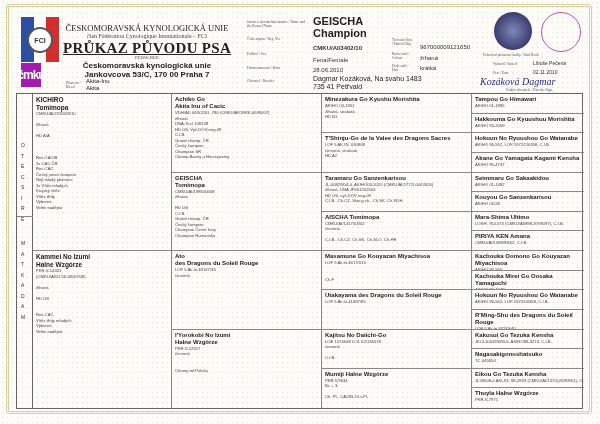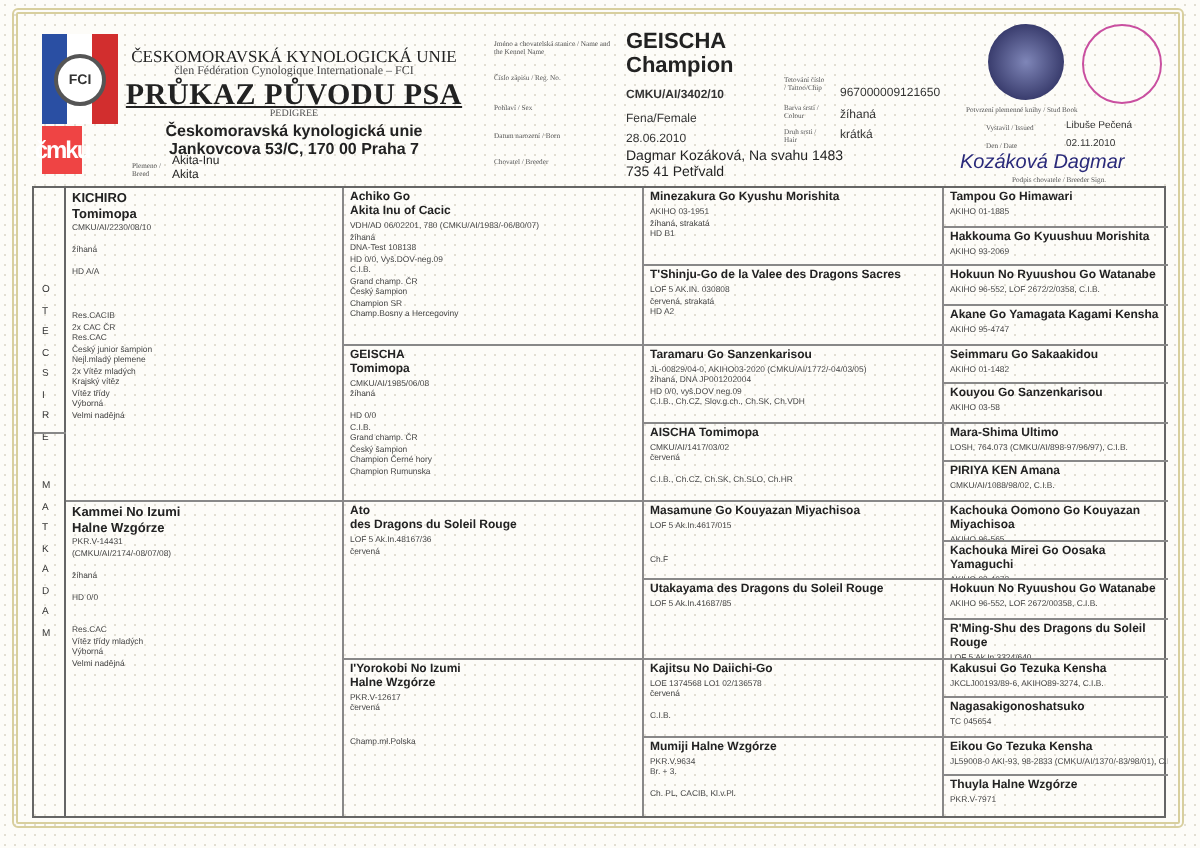--- a/index.html
+++ b/index.html
@@ -15,38 +15,38 @@
     border:3px double #d8cf9e; border-radius:3px; box-sizing:border-box;
   }
   .logo {
     position:absolute; left:21px; top:17px; width:38px; height:70px;
   }
   .logo .flag { position:absolute; left:0; top:0; width:38px; height:45px;
     background:linear-gradient(90deg,#2a4fa3 0 33%,#fff 33% 66%,#d22e2e 66% 100%); }
   .logo .fci { position:absolute; left:6px; top:10px; width:26px; height:26px; border-radius:50%;
     background:#fff; border:2px solid #555; box-sizing:border-box; font-size:7px; font-weight:bold;
     display:flex; align-items:center; justify-content:center; color:#333; }
-  .logo .cmku { position:absolute; left:0; top:46px; width:20px; height:24px; background:#ef4444;
+  .logo .cmku { position:absolute; left:0; top:46px; width:20px; height:24px; background:#a21caf;
     color:#fff; font-weight:bold; font-size:12px; display:flex; align-items:center; justify-content:center; letter-spacing:-1px;}
   .hdr { position:absolute; font-family:"Liberation Serif", serif; text-align:center; left:62px; width:170px; }
   .h1 { top:23px; font-size:8.5px; }
   .h2 { top:33px; font-size:6px; color:#444; }
   .h3 { top:40px; font-size:15px; font-weight:bold; letter-spacing:0.3px;text-decoration:underline; }
   .h4 { top:55px; font-size:5px; color:#555; }
   .h5 { top:61px; font-family:"Liberation Sans", sans-serif; font-weight:bold; font-size:8px; line-height:9px; }
   .lbl { position:absolute; font-family:"Liberation Serif", serif; font-size:3.6px; line-height:4px; color:#555; }
   .val { position:absolute; font-size:6px; color:#333; white-space:nowrap; }
   .breed { position:absolute; left:86px; font-size:6px; }
   .dogname { position:absolute; left:313px; top:15px; font-weight:bold; font-size:11px; line-height:12px; }
   .owner { position:absolute; left:313px; top:75px; font-size:7px; line-height:8px; }
   .seal1 { position:absolute; left:494px; top:12px; width:38px; height:38px; border-radius:50%;
     background:radial-gradient(circle,#7f86b8,#3a3d6e 70%); }
   .seal2 { position:absolute; left:541px; top:12px; width:40px; height:40px; border-radius:50%;
     border:1.5px solid #c94fa0; box-sizing:border-box; }
-  .sign { position:absolute; left:480px; top:68px; font-family:Liberation Sans, sans-serif; font-style:italic;
+  .sign { position:absolute; left:480px; top:68px; font-family:Liberation Serif, serif; font-style:italic;
     font-size:10px; color:#2a2a7a; }
   .pedigree { position:absolute; left:16px; top:93px; width:567px; height:316px; border:1px solid #666; box-sizing:border-box; }
   .col { position:absolute; top:0; height:100%; border-right:1px solid #888; box-sizing:border-box; }
   .sidecol { left:0; width:16px; }
   .vl { position:absolute; left:4px; font-size:5px; color:#333; }
   .cell { position:absolute; left:0; width:100%; border-bottom:1px solid #888; box-sizing:border-box; padding:2px 3px; overflow:hidden; }
   .cell:last-child { border-bottom:none; }
   .nm { font-weight:bold; font-size:6px; line-height:7px; }
   .nm.big { font-size:6.5px; line-height:7.5px; }
   .ln { font-size:4.2px; line-height:5.5px; color:#444; white-space:nowrap; }

